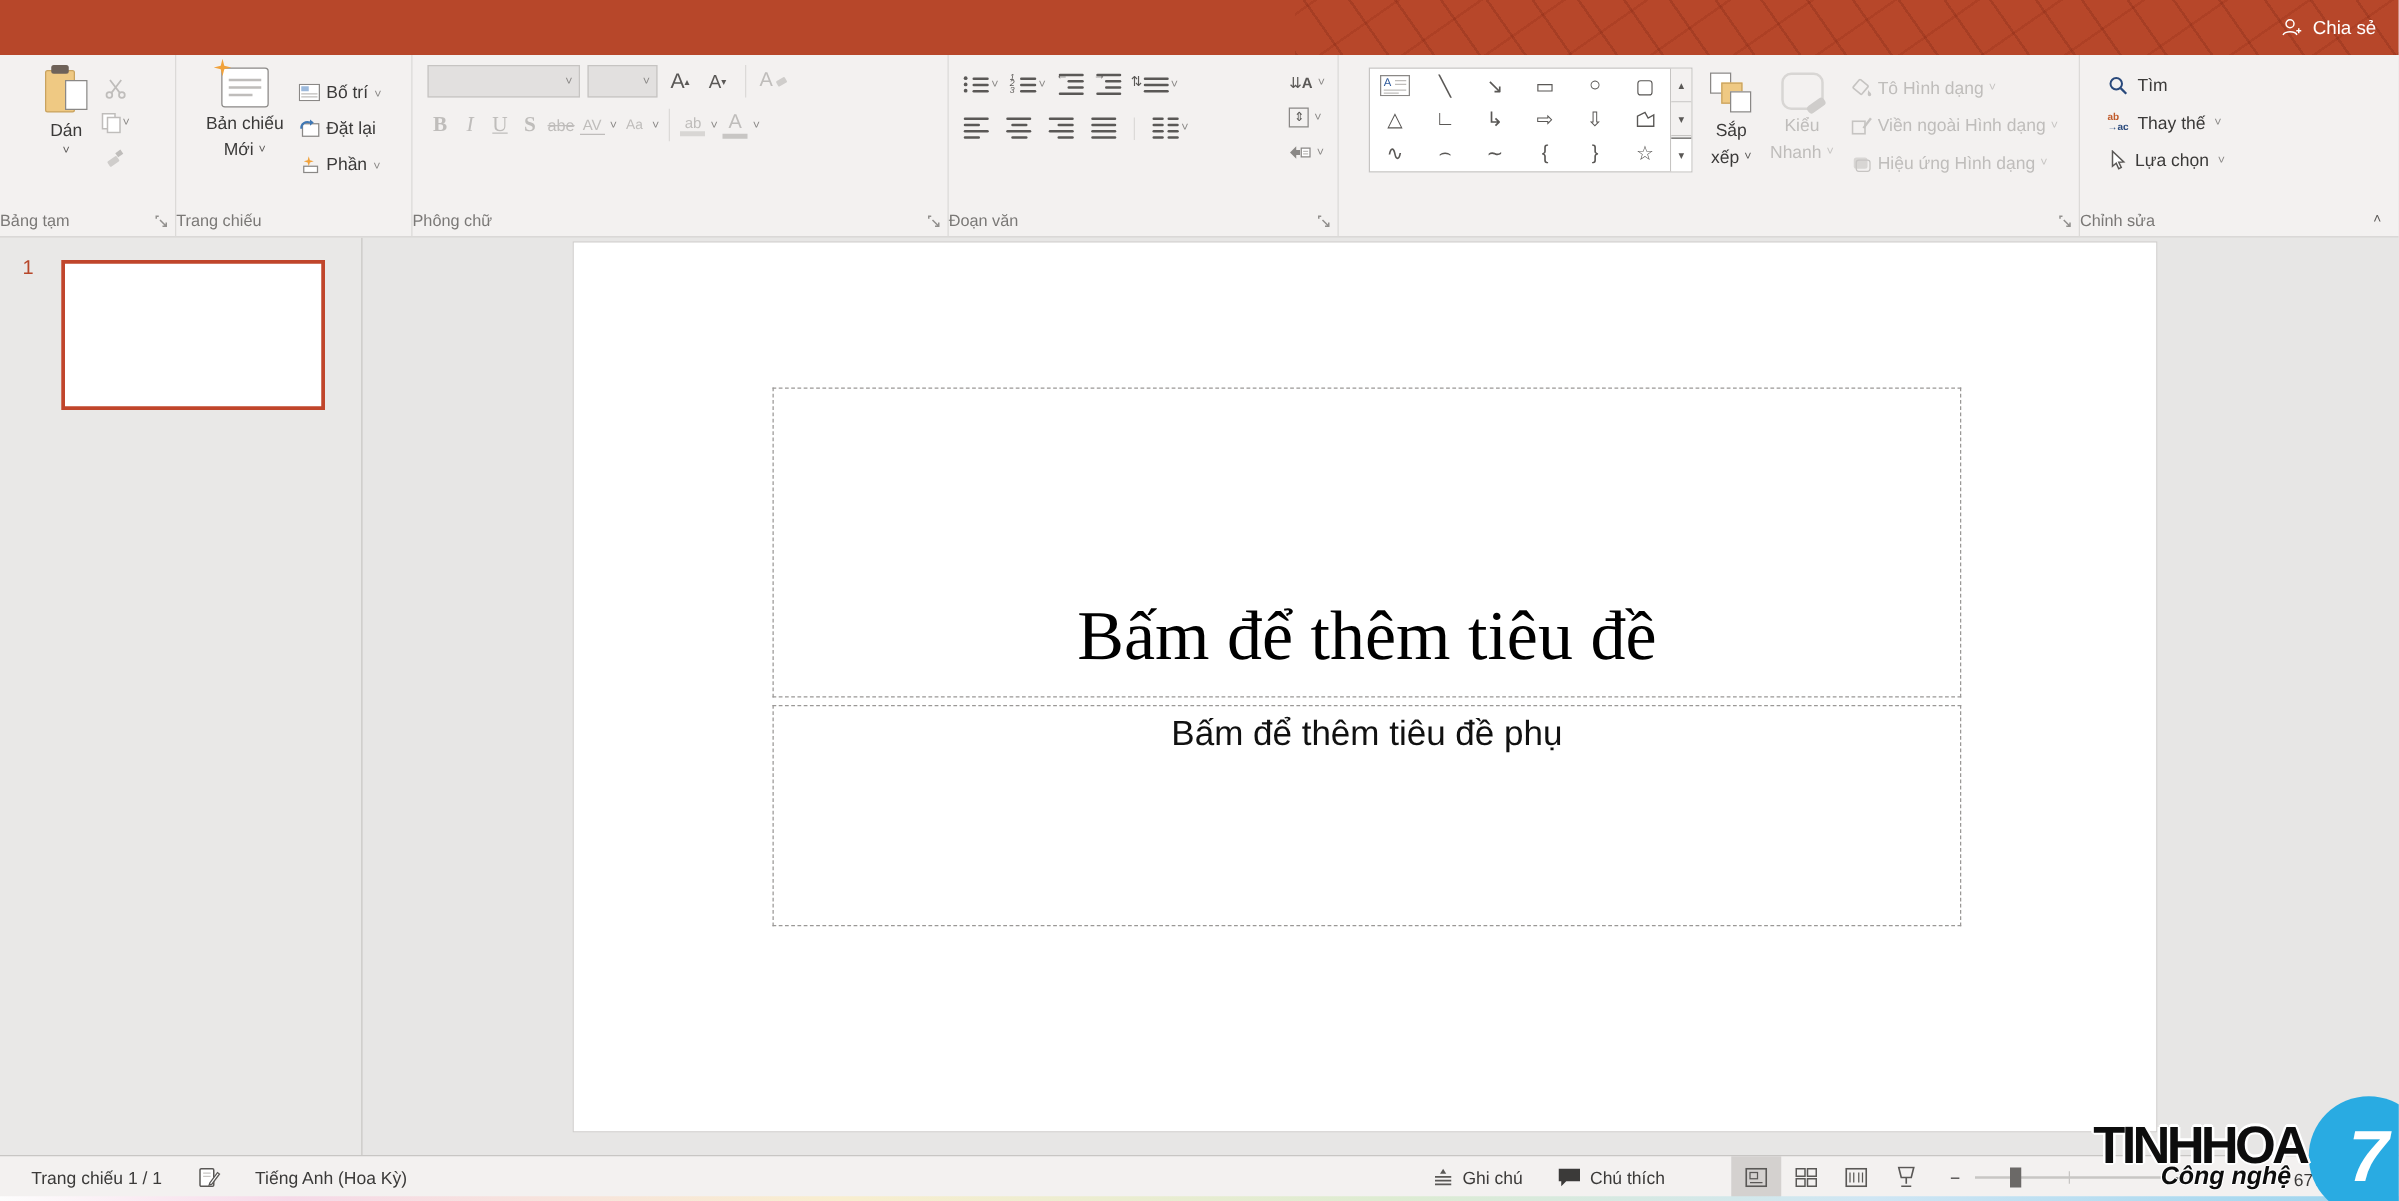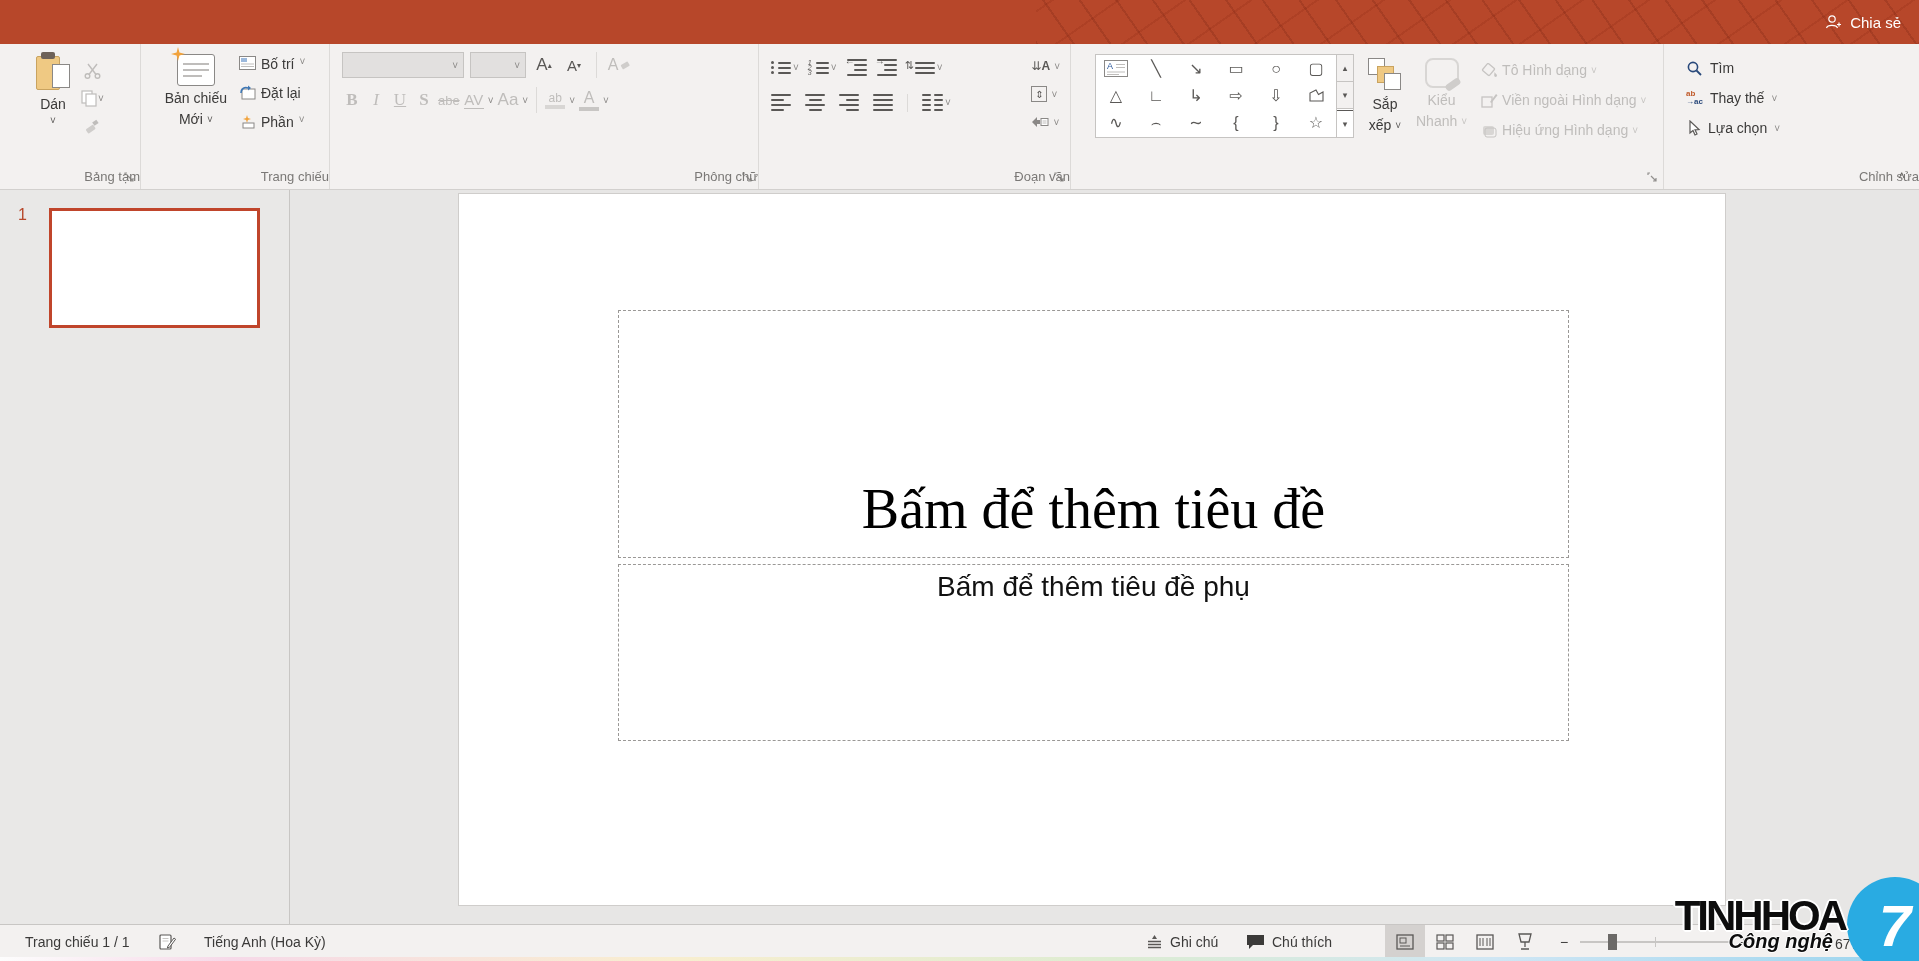--- a/index.html
+++ b/index.html
@@ -13,29 +13,29 @@
                repeating-linear-gradient(-35deg,rgba(140,40,18,.22) 0 2px,transparent 2px 38px)}
   .tabs{display:flex;align-items:stretch;z-index:2}
   .tab{display:flex;align-items:center;padding:0 17px;cursor:default;white-space:nowrap}
   .tab.active{background:#F3F1F0;color:#B7472A}
   .tellme{display:flex;align-items:center;gap:9px;margin-left:24px;color:#FBE9E2;z-index:2}
   .share{position:absolute;right:18px;top:0;height:100%;display:flex;align-items:center;gap:8px;z-index:2}
 
   
   .ribbon{position:absolute;top:44px;left:0;right:0;height:146px;background:#F3F1F0;border-bottom:1px solid #D2D0CE;display:flex;z-index:20}
   .rgroup{position:relative;border-right:1px solid #DCDAD8;height:100%;flex:none}
-  .glabel{position:absolute;bottom:5px;left:0;right:0;text-align:right;font-size:13px;color:#7A7876}
+  .glabel{position:absolute;bottom:5px;left:0;right:0;text-align:left;font-size:13px;color:#7A7876}
   .launcher{position:absolute;bottom:6px;right:5px;opacity:.8}
   .gbody{position:absolute;top:6px;left:0;right:0;bottom:26px;display:flex}
   .bigbtn{display:flex;flex-direction:column;align-items:center;justify-content:flex-start;padding-top:4px;gap:4px;font-size:14px;line-height:17px;text-align:center}
   .bigbtn .chev{font-size:10px;color:#5A5856;line-height:8px}
   .dis{color:#BFBDBB}
   .chev{font-size:10px;color:#8a8886}
   .mini{display:inline-flex;align-items:center;justify-content:center;height:24px;min-width:24px}
-  .smallrow{display:flex;align-items:flex-start;gap:5px;height:25px;font-size:14px;white-space:nowrap}
+  .smallrow{display:flex;align-items:flex-end;gap:5px;height:25px;font-size:14px;white-space:nowrap}
 
   
   .clipicon{position:relative;width:34px;height:38px}
   .clipboard{position:absolute;left:0;top:2px;width:24px;height:34px;background:#EFC983;border:1px solid #C9A35F;border-radius:2px}
   .clipclip{position:absolute;left:5px;top:-2px;width:14px;height:7px;background:#6E6259;border-radius:2px}
   .clippage{position:absolute;right:0;top:10px;width:18px;height:24px;background:#fff;border:1px solid #8a8886}
 
   
   .nslide{position:relative;width:38px;height:32px;background:#fff;border:1px solid #8a8886;border-radius:3px}
   .nslide i{position:absolute;left:5px;right:5px;height:2px;background:#BFBDBB}
@@ -274,23 +274,23 @@
               <rect x="1" y="3" width="8" height="5" rx="1" fill="#CFCDCB" transform="rotate(-30 5 5)"></rect>
             </svg>
           </span>
       </div>
       <div class="fletters">
         <span class="fl se" style="font-weight:bold">B</span>
         <span class="fl se" style="font-style:italic">I</span>
         <span class="fl se" style="text-decoration:underline">U</span>
         <span class="fl se" style="font-weight:bold">S</span>
         <span class="fl" style="text-decoration:line-through;font-size:13px">abe</span>
-        <span class="fl" style="font-size:15px;border-bottom:1px solid #BFBDBB">AV</span>
+        <span class="fl" style="font-size:12px;border-bottom:1px solid #BFBDBB">AV</span>
         <span class="chev">˅</span>
-        <span class="fl" style="font-size:17px">Aa</span>
+        <span class="fl" style="font-size:11px">Aa</span>
         <span class="chev">˅</span>
         <span class="vsep"></span>
         <span class="fl" style="font-size:12px;border-bottom:4px solid #D8D6D4">ab</span>
         <span class="chev">˅</span>
         <span class="fl" style="font-size:16px;border-bottom:4px solid #C8C6C4">A</span>
         <span class="chev">˅</span>
       </div>
     </div>
     <div class="glabel">Phông chữ</div>
     <span class="launcher">

